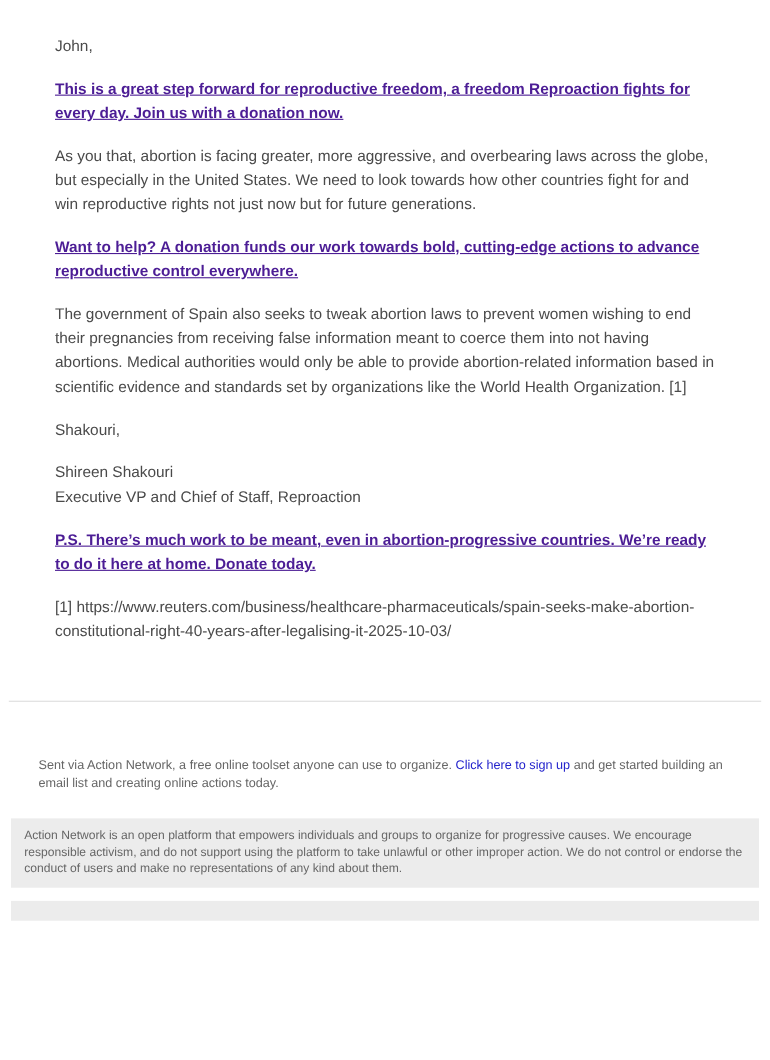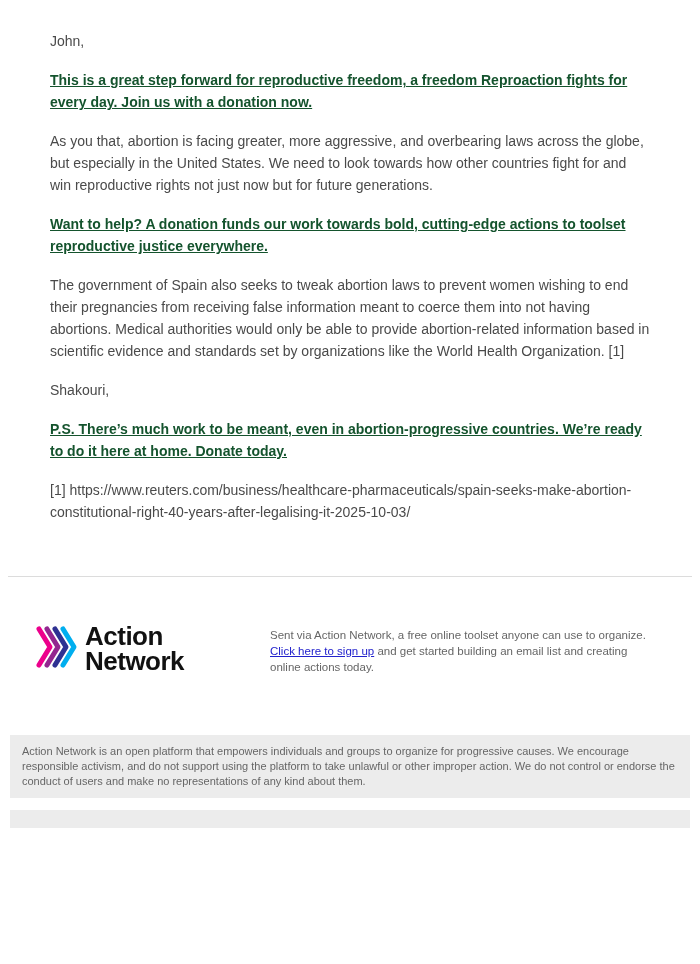--- a/index.html
+++ b/index.html
@@ -15,21 +15,21 @@
 
   
   .email-body {
     padding: 30px 50px 8px 50px;
     font-size: 14px;
     line-height: 22px;
     color: #4a4a4a;
   }
   .email-body p { margin: 0 0 17px 0; }
   a.cta {
-    color: #14532d;
+    color: #4c1d95;
     font-weight: bold;
     text-decoration: underline;
     cursor: pointer;
   }
   .footnote { word-break: break-word; color: #4a4a4a; }
 
   
   .divider {
     border: none;
     border-top: 1px solid #dcdcdc;
@@ -59,79 +59,68 @@
     letter-spacing: -0.5px;
   }
   .sent-via {
     font-size: 11.5px;
     line-height: 16px;
     color: #666666;
     padding-top: 4px;
   }
   a.small-link {
     color: #2222cc;
-    text-decoration: underline;
     cursor: pointer;
   }
 
   .gray-box {
     background: #ececec;
     margin: 0 10px;
     padding: 9px 12px;
     font-size: 11px;
     line-height: 15px;
     color: #666666;
   }
-  .gray-box.first { margin-top: 60px; }
+  .gray-box.first { margin-top: 24px; }
   .gray-box.second { margin-top: 12px; }
 </style>
 </head>
 <body>
 
 <div class="page">
 
   <div class="email-body">
     <p>John,</p>
 
 
     <p><a class="cta">This is a great step forward for reproductive freedom, a freedom Reproaction fights for every day. Join us with a donation now.</a></p>
 
     <p>As you that, abortion is facing greater, more aggressive, and overbearing laws across the globe, but especially in the United States. We need to look towards how other countries fight for and win reproductive rights not just now but for future generations.</p>
 
-    <p><a class="cta">Want to help? A donation funds our work towards bold, cutting-edge actions to toolset reproductive justice everywhere.</a></p>
+    <p><a class="cta">Want to help? A donation funds our work towards bold, cutting-edge actions to advance reproductive control everywhere.</a></p>
 
     <p>The government of Spain also seeks to tweak abortion laws to prevent women wishing to end their pregnancies from receiving false information meant to coerce them into not having abortions. Medical authorities would only be able to provide abortion-related information based in scientific evidence and standards set by organizations like the World Health Organization. [1]</p>
 
 
     <p>Shakouri,</p>
 
+    <p>
+      <span>Shireen Shakouri</span><br>
+      <span>Executive VP and Chief of Staff, Reproaction</span>
+    </p>
 
     <p><a class="cta">P.S. There’s much work to be meant, even in abortion-progressive countries. We’re ready to do it here at home. Donate today.</a></p>
 
     <p class="footnote">[1] https://www.reuters.com/business/healthcare-pharmaceuticals/spain-seeks-make-abortion-constitutional-right-40-years-after-legalising-it-2025-10-03/</p>
   </div>
 
   <hr class="divider">
 
   <div class="footer-row">
 
-    <a class="logo">
-      <span class="logo-chevrons">
-        <svg width="42" height="48" viewBox="0 0 42 48">
-          <polyline points="4,6 15,24 4,42" fill="none" stroke="#ec008c" stroke-width="5" stroke-linecap="round" stroke-linejoin="round"></polyline>
-          <polyline points="12,6 23,24 12,42" fill="none" stroke="#93268f" stroke-width="5" stroke-linecap="round" stroke-linejoin="round"></polyline>
-          <polyline points="20,6 31,24 20,42" fill="none" stroke="#2e3192" stroke-width="5" stroke-linecap="round" stroke-linejoin="round"></polyline>
-          <polyline points="28,6 39,24 28,42" fill="none" stroke="#00aeef" stroke-width="5" stroke-linecap="round" stroke-linejoin="round"></polyline>
-        </svg>
-      </span>
-      <span class="logo-text">
-        <span>Action</span><br>
-        <span>Network</span>
-      </span>
-    </a>
 
     <div class="sent-via">
       <span>Sent via Action Network, a free online toolset anyone can use to organize. </span><a class="small-link">Click here to sign up</a><span> and get started building an email list and creating online actions today.</span>
     </div>
 
   </div>
 
   <div class="gray-box first">
     <span>Action Network is an open platform that empowers individuals and groups to organize for progressive causes. We encourage responsible activism, and do not support using the platform to take unlawful or other improper action. We do not control or endorse the conduct of users and make no representations of any kind about them.</span>
   </div>

